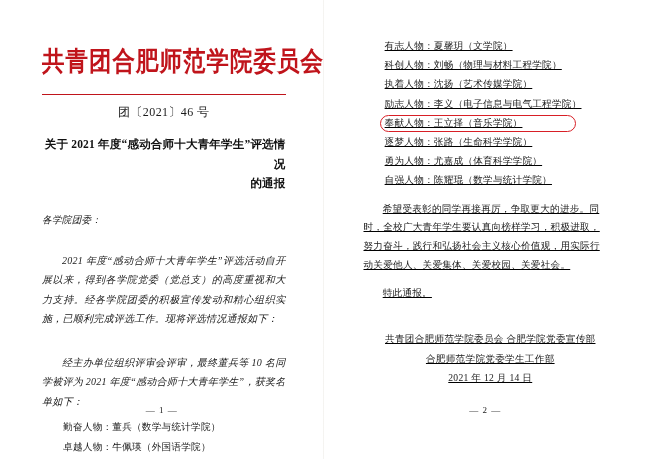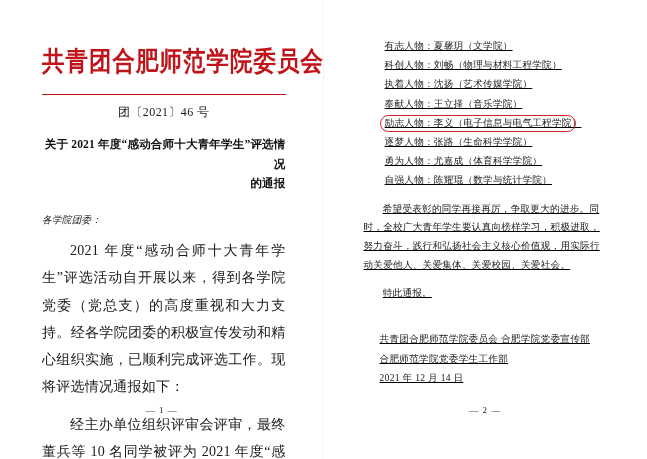--- a/index.html
+++ b/index.html
@@ -78,27 +78,28 @@
     letter-spacing: 0.2px;
   }
   .salutation {
     font-size: 9.6px;
     color: #1a1a1a;
     margin-top: 20px;
     letter-spacing: 0.3px;
     font-style: italic;
   }
   .para {
-    font-size: 14px;
+    font-size: 10px;
     color: #1a1a1a;
     line-height: 1.95;
     text-indent: 2em;
-    margin-top: 10px;
+    margin-top: 24px;
     text-align: justify;
     letter-spacing: 0.25px;
+    font-style: italic;
   }
   .award-line {
     font-size: 9.6px;
     color: #1a1a1a;
     line-height: 2.0;
     padding-left: 2.2em;
     letter-spacing: 0.25px;
     position: relative;
   }
   .highlight-box {
@@ -106,21 +107,21 @@
     border: 1.3px solid #d81f26;
     border-radius: 9px;
     box-sizing: border-box;
     pointer-events: none;
   }
   .sign-block {
     margin-top: 26px;
     font-size: 9.6px;
     color: #1a1a1a;
     line-height: 2.05;
-    text-align: left;
+    text-align: center;
     letter-spacing: 0.3px;
   }
   .sign-block .row1 { padding-left: 16px; }
   .sign-block .row2 { padding-left: 16px; }
   .sign-block .row3 { padding-left: 16px; }
   .page-num {
     position: absolute;
     bottom: 44px;
     left: 0;
     width: 100%;
@@ -165,22 +166,22 @@
 
     <div class="page-num">— 1 —</div>
   </div>
 
   <div class="spine"></div>
 
   <div class="sheet right">
     <div class="award-line">有志人物：夏馨玥（文学院）</div>
     <div class="award-line">科创人物：刘畅（物理与材料工程学院）</div>
     <div class="award-line">执着人物：沈扬（艺术传媒学院）</div>
+    <div class="award-line">励志人物：李义（电子信息与电气工程学院）</div>
     <div class="award-line">奉献人物：王立择（音乐学院）</div>
-    <div class="award-line">励志人物：李义（电子信息与电气工程学院）</div>
     <div class="award-line">逐梦人物：张路（生命科学学院）</div>
     <div class="award-line">勇为人物：尤嘉成（体育科学学院）</div>
     <div class="award-line">自强人物：陈耀琨（数学与统计学院）</div>
 
     <div class="highlight-box" style="left: 56px; top: 115px; width: 196px; height: 17px;"></div>
 
     <div class="closing">希望受表彰的同学再接再厉，争取更大的进步。同时，全校广大青年学生要认真向榜样学习，积极进取，努力奋斗，践行和弘扬社会主义核心价值观，用实际行动关爱他人、关爱集体、关爱校园、关爱社会。</div>
     <div class="closing">特此通报。</div>
 
     <div class="sign-block">

